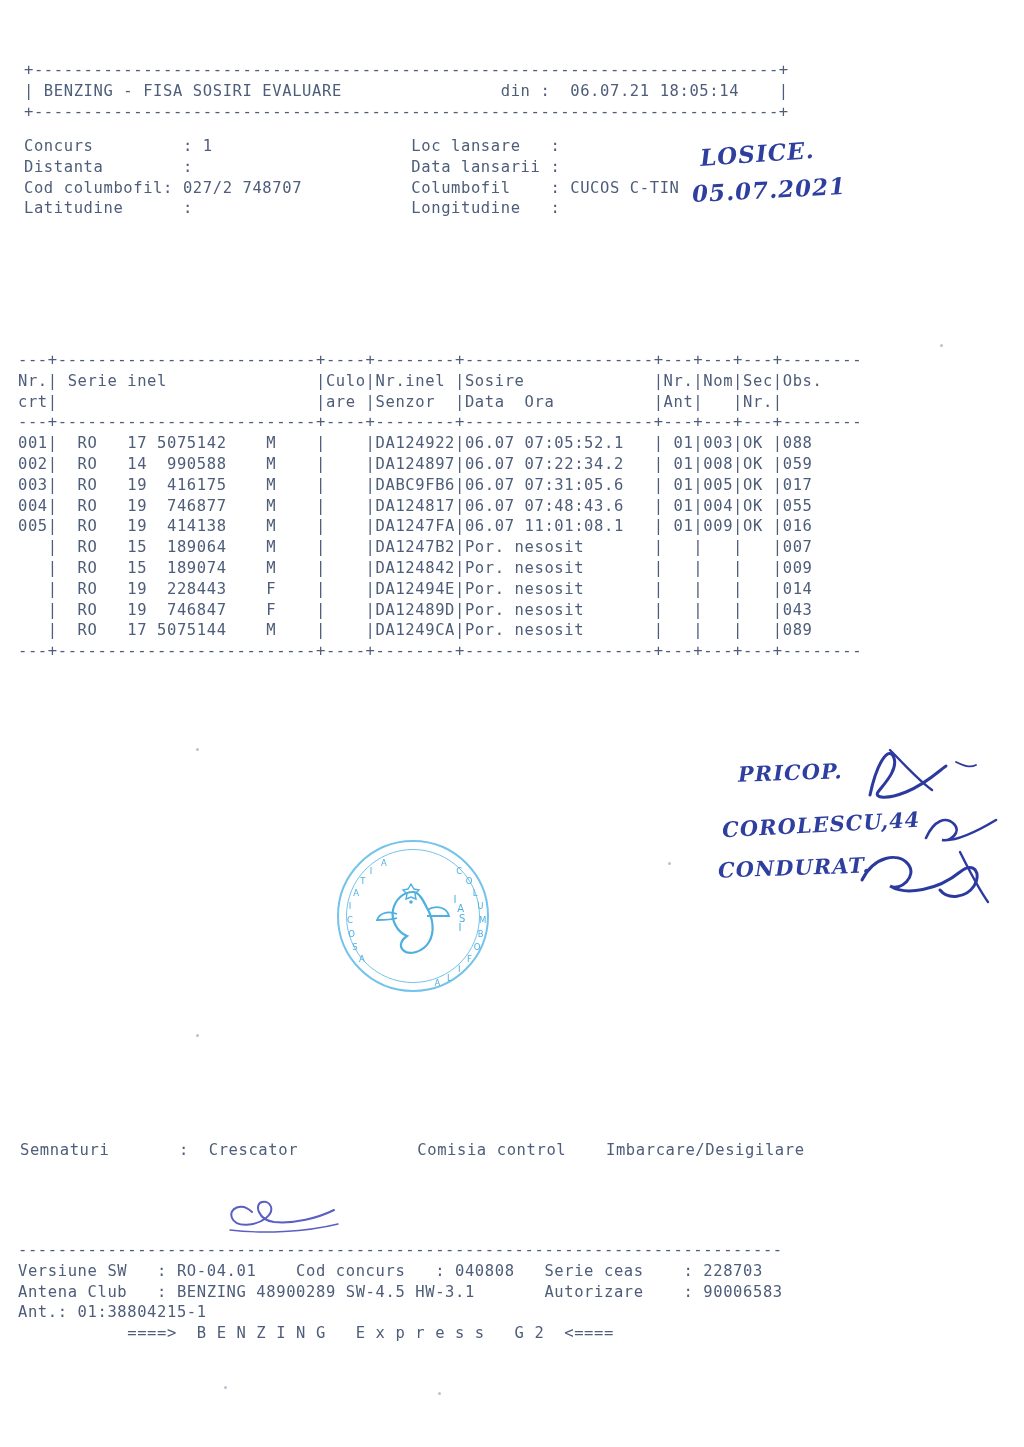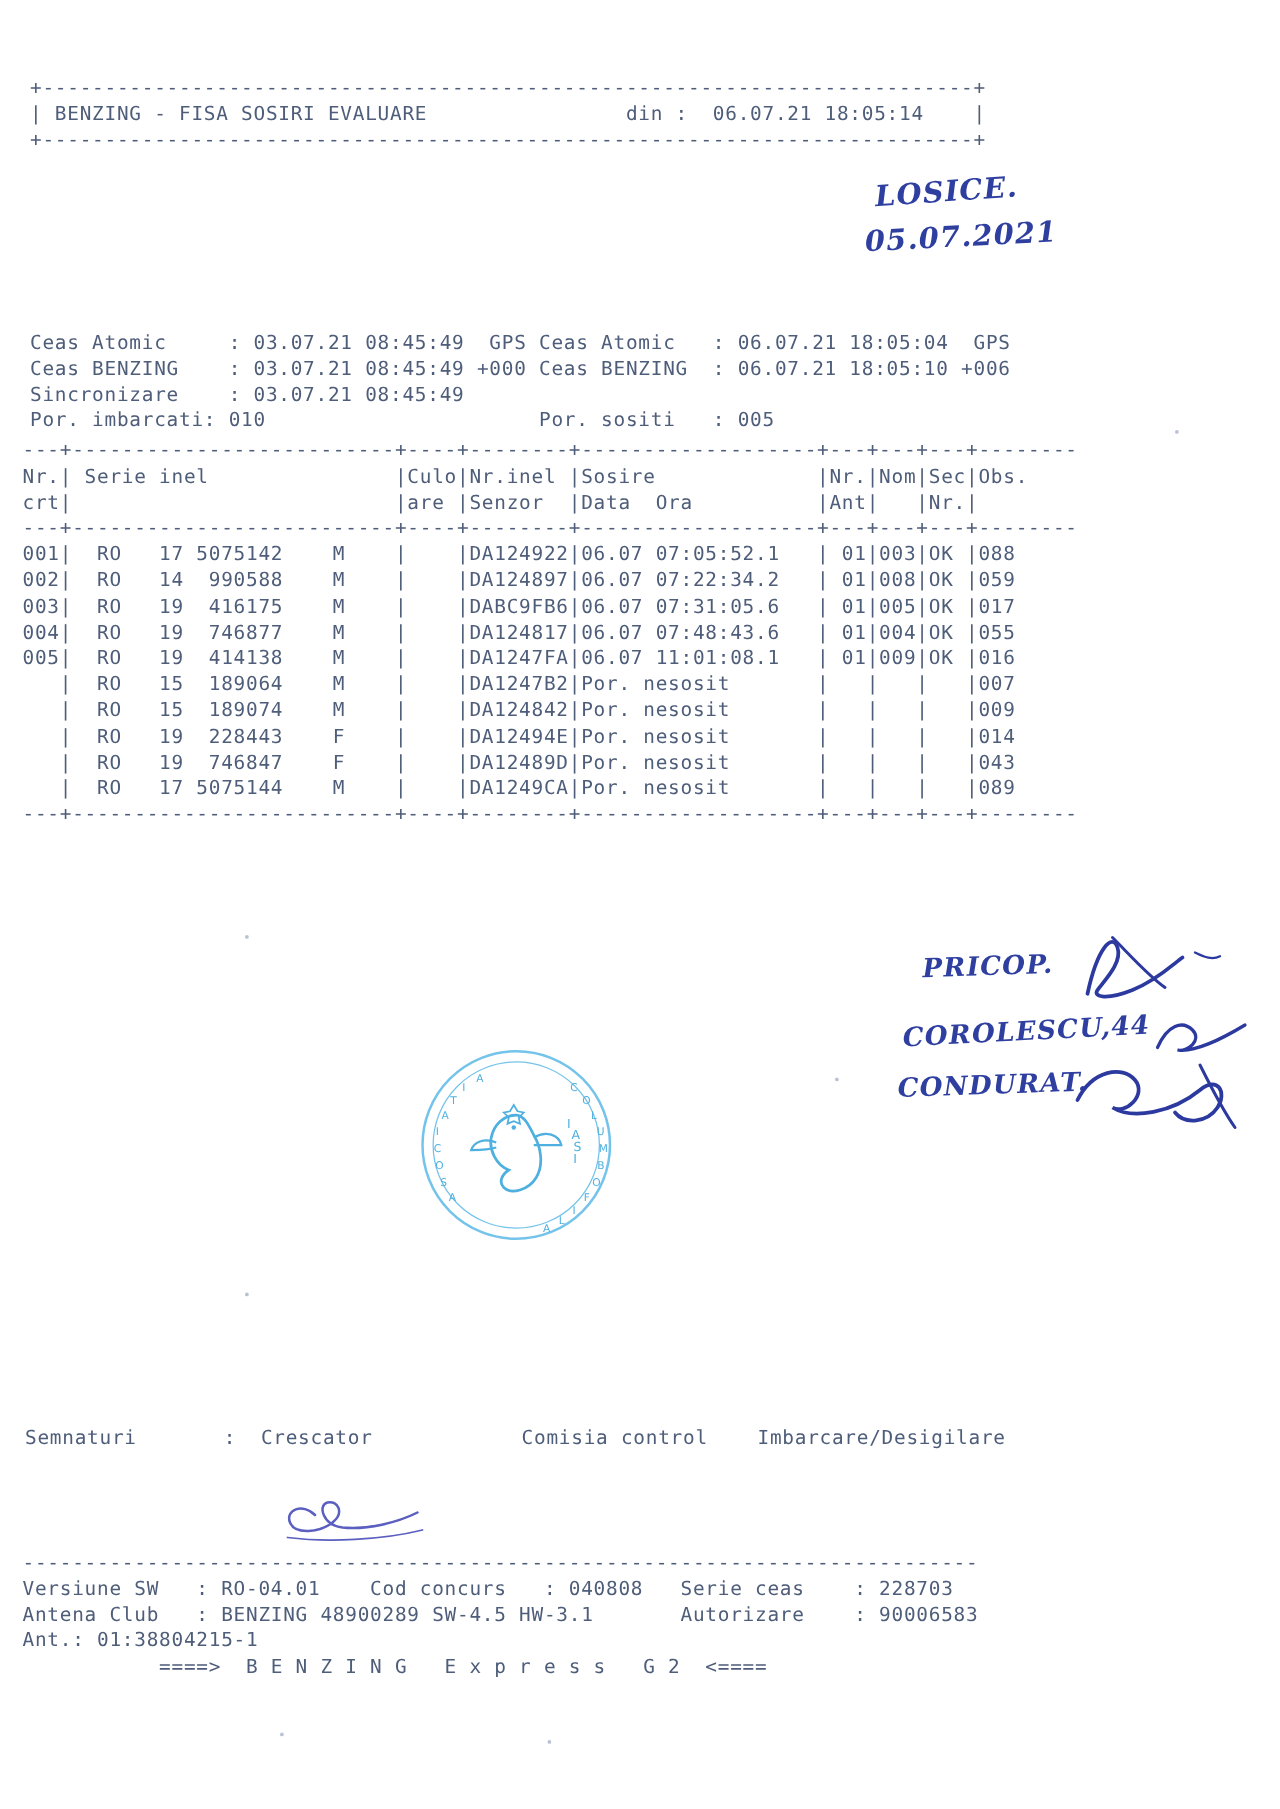--- a/index.html
+++ b/index.html
@@ -121,25 +121,25 @@
 </style>
 </head>
 <body>
 
 <div class="page">
 
   <pre class="mono" id="doc-header">+---------------------------------------------------------------------------+
 | BENZING - FISA SOSIRI EVALUARE                din :  06.07.21 18:05:14    |
 +---------------------------------------------------------------------------+</pre>
 
-
-  <pre class="mono" id="doc-clocks">Ceas Atomic     : 03.07.21 08:45:49  GPS Ceas Atomic   : 06.07.21 18:05:04  GPS
-Ceas BENZING    : 03.07.21 08:45:49 +000 Ceas BENZING  : 06.07.21 18:05:10 +006
-Sincronizare    : 03.07.21 08:45:49
-Por. imbarcati: 010                      Por. sositi   : 005</pre>
+  <pre class="mono" id="doc-meta">Concurs         : 1                    Loc lansare   :
+Distanta        :                      Data lansarii :
+Cod columbofil: 027/2 748707           Columbofil    : CUCOS C-TIN
+Latitudine      :                      Longitudine   :</pre>
+
 
   <pre class="mono" id="doc-table">---+--------------------------+----+--------+-------------------+---+---+---+--------
 Nr.| Serie inel               |Culo|Nr.inel |Sosire             |Nr.|Nom|Sec|Obs.
 crt|                          |are |Senzor  |Data  Ora          |Ant|   |Nr.|
 ---+--------------------------+----+--------+-------------------+---+---+---+--------
 001|  RO   17 5075142    M    |    |DA124922|06.07 07:05:52.1   | 01|003|OK |088
 002|  RO   14  990588    M    |    |DA124897|06.07 07:22:34.2   | 01|008|OK |059
 003|  RO   19  416175    M    |    |DABC9FB6|06.07 07:31:05.6   | 01|005|OK |017
 004|  RO   19  746877    M    |    |DA124817|06.07 07:48:43.6   | 01|004|OK |055
 005|  RO   19  414138    M    |    |DA1247FA|06.07 11:01:08.1   | 01|009|OK |016

